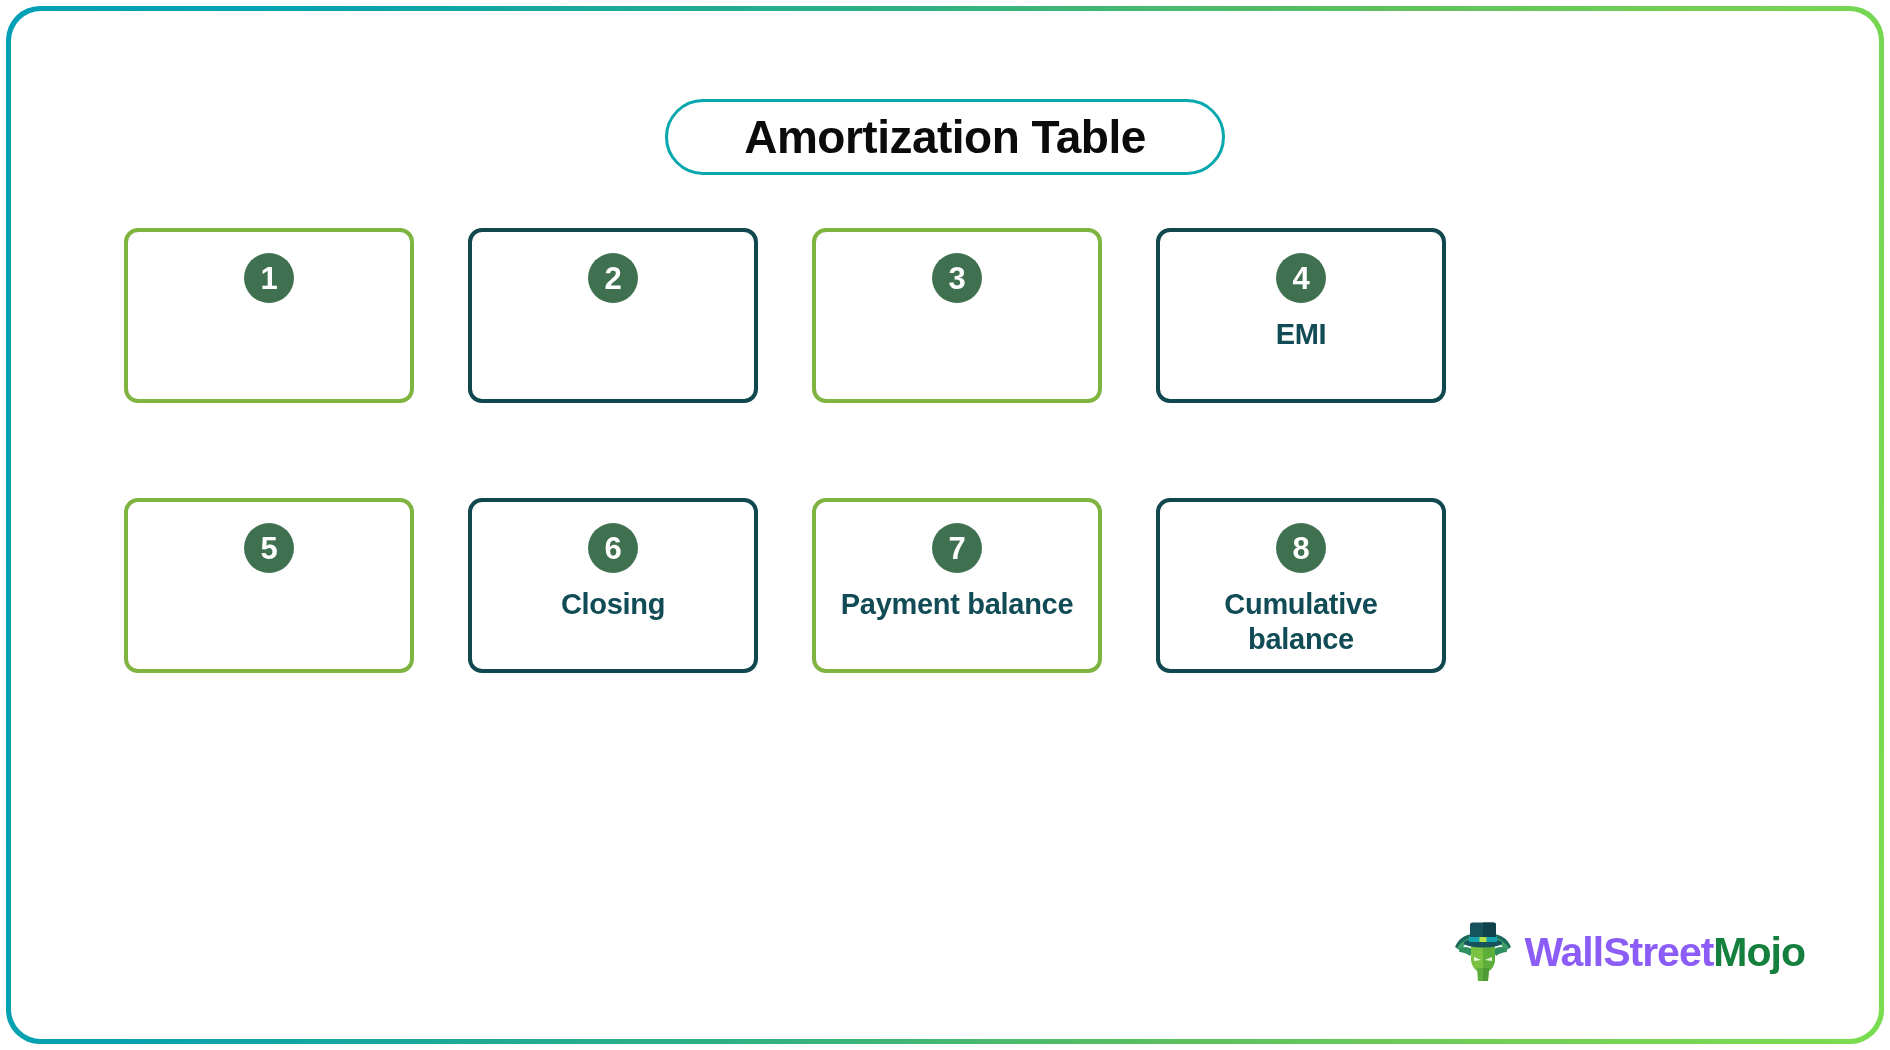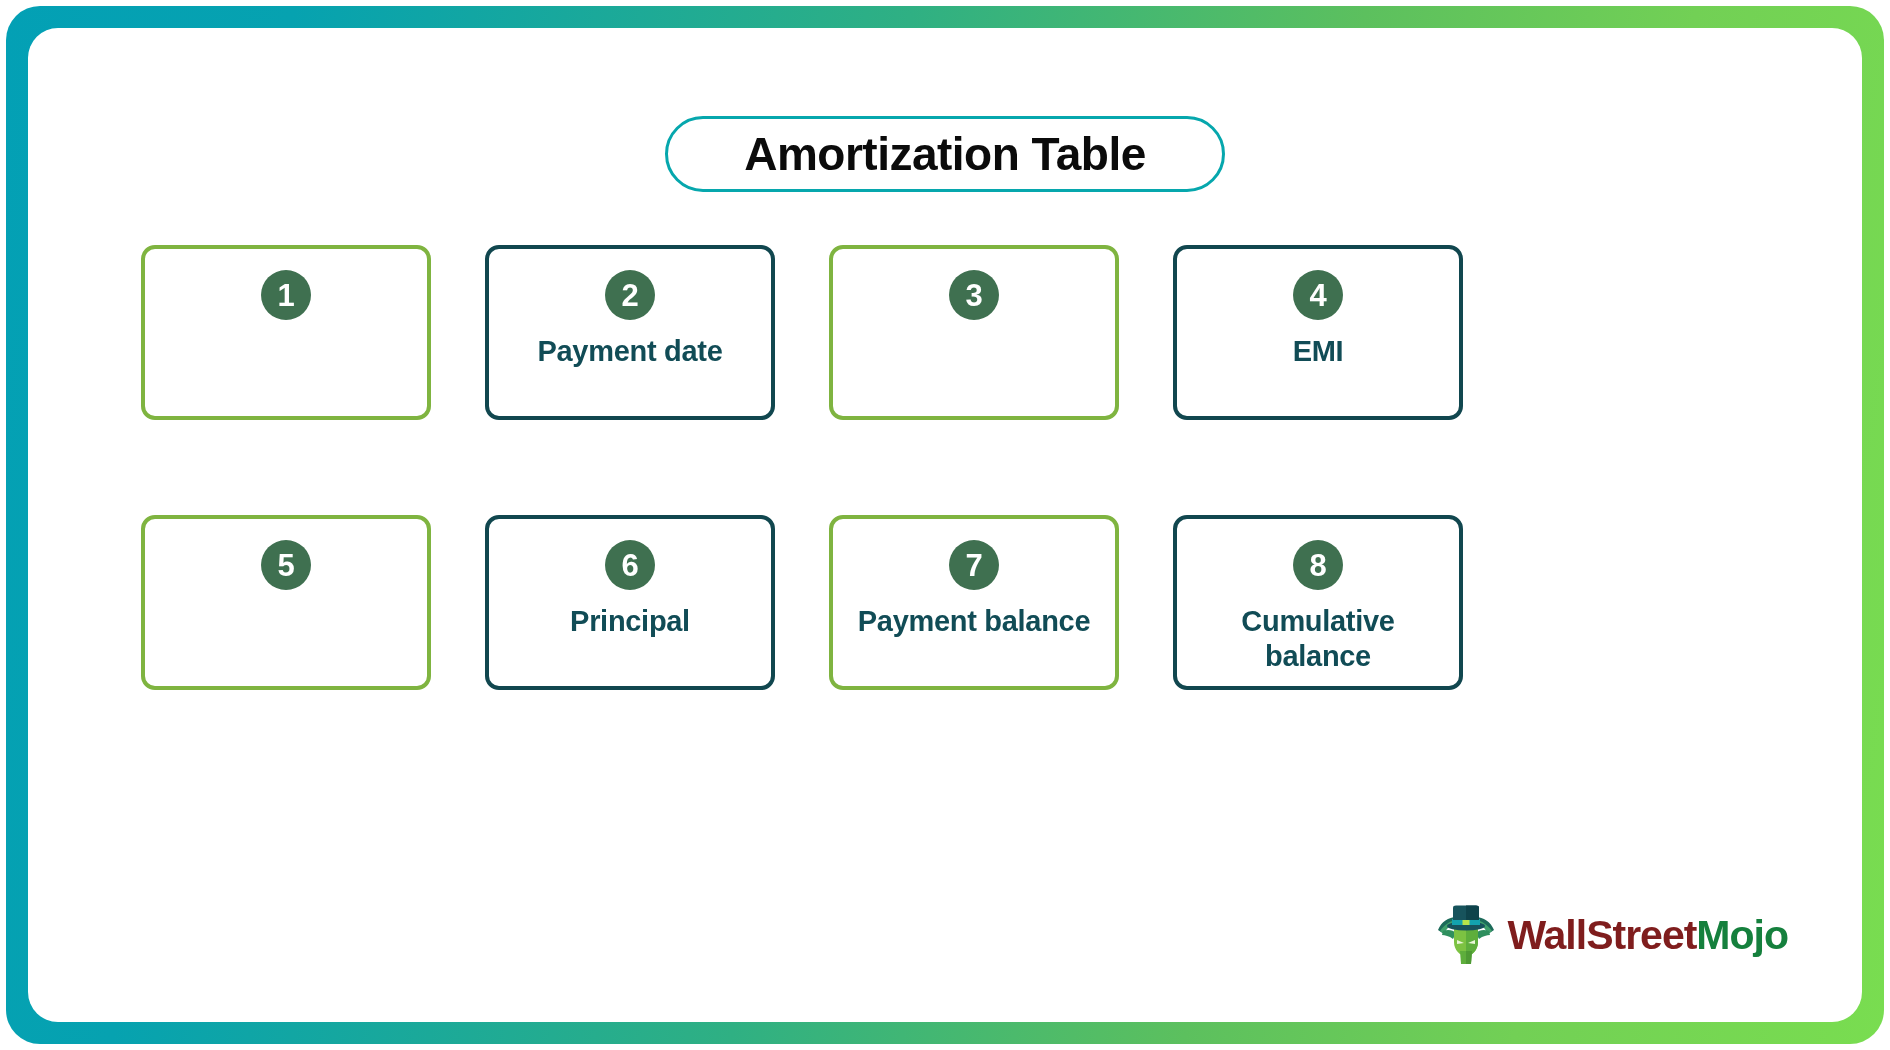--- a/index.html
+++ b/index.html
@@ -16,21 +16,21 @@
 
   
   #infographic-frame {
     position: absolute;
     left: 6px;
     top: 6px;
     width: 1878px;
     height: 1038px;
     box-sizing: border-box;
     border-radius: 34px;
-    padding: 22px;
+    padding: 5px;
     background: linear-gradient(100deg, #03A0B5 0%, #06A2B0 14%, #2FB083 44%, #5CC05E 66%, #72D055 82%, #79DD50 100%);
   }
   #infographic-canvas {
     position: relative;
     width: 100%;
     height: 100%;
     background: #ffffff;
     border-radius: 30px;
     overflow: hidden;
   }
@@ -124,60 +124,59 @@
     gap: 10px;
   }
   #brand-mascot { flex: none; display: block; }
   #brand-wordmark {
     font-size: 41px;
     font-weight: bold;
     letter-spacing: -1px;
     line-height: 1;
     white-space: nowrap;
   }
-  .wm-dark { color: #7f1d1d; }
+  .wm-dark { color: #8b5cf6; }
   .wm-teal { color: #15803d; }
 </style>
 </head>
 <body>
 
 <div id="infographic-frame">
   <div id="infographic-canvas">
 
     <div id="title-pill">
       <span id="title-text">Amortization Table</span>
     </div>
 
     <div id="card-grid">
 
       <div class="step-card border-green">
         <div class="step-badge">1</div>
       </div>
 
       <div class="step-card border-teal">
         <div class="step-badge">2</div>
-        <div class="step-label">Payment date</div>
       </div>
 
       <div class="step-card border-green">
         <div class="step-badge">3</div>
       </div>
 
       <div class="step-card border-teal single-line">
         <div class="step-badge">4</div>
         <div class="step-label">EMI</div>
       </div>
 
       <div class="step-card border-green single-line">
         <div class="step-badge">5</div>
       </div>
 
       <div class="step-card border-teal single-line">
         <div class="step-badge">6</div>
-        <div class="step-label">Principal</div>
+        <div class="step-label">Closing</div>
       </div>
 
       <div class="step-card border-green">
         <div class="step-badge">7</div>
         <div class="step-label">Payment balance</div>
       </div>
 
       <div class="step-card border-teal">
         <div class="step-badge">8</div>
         <div class="step-label">Cumulative balance</div>

